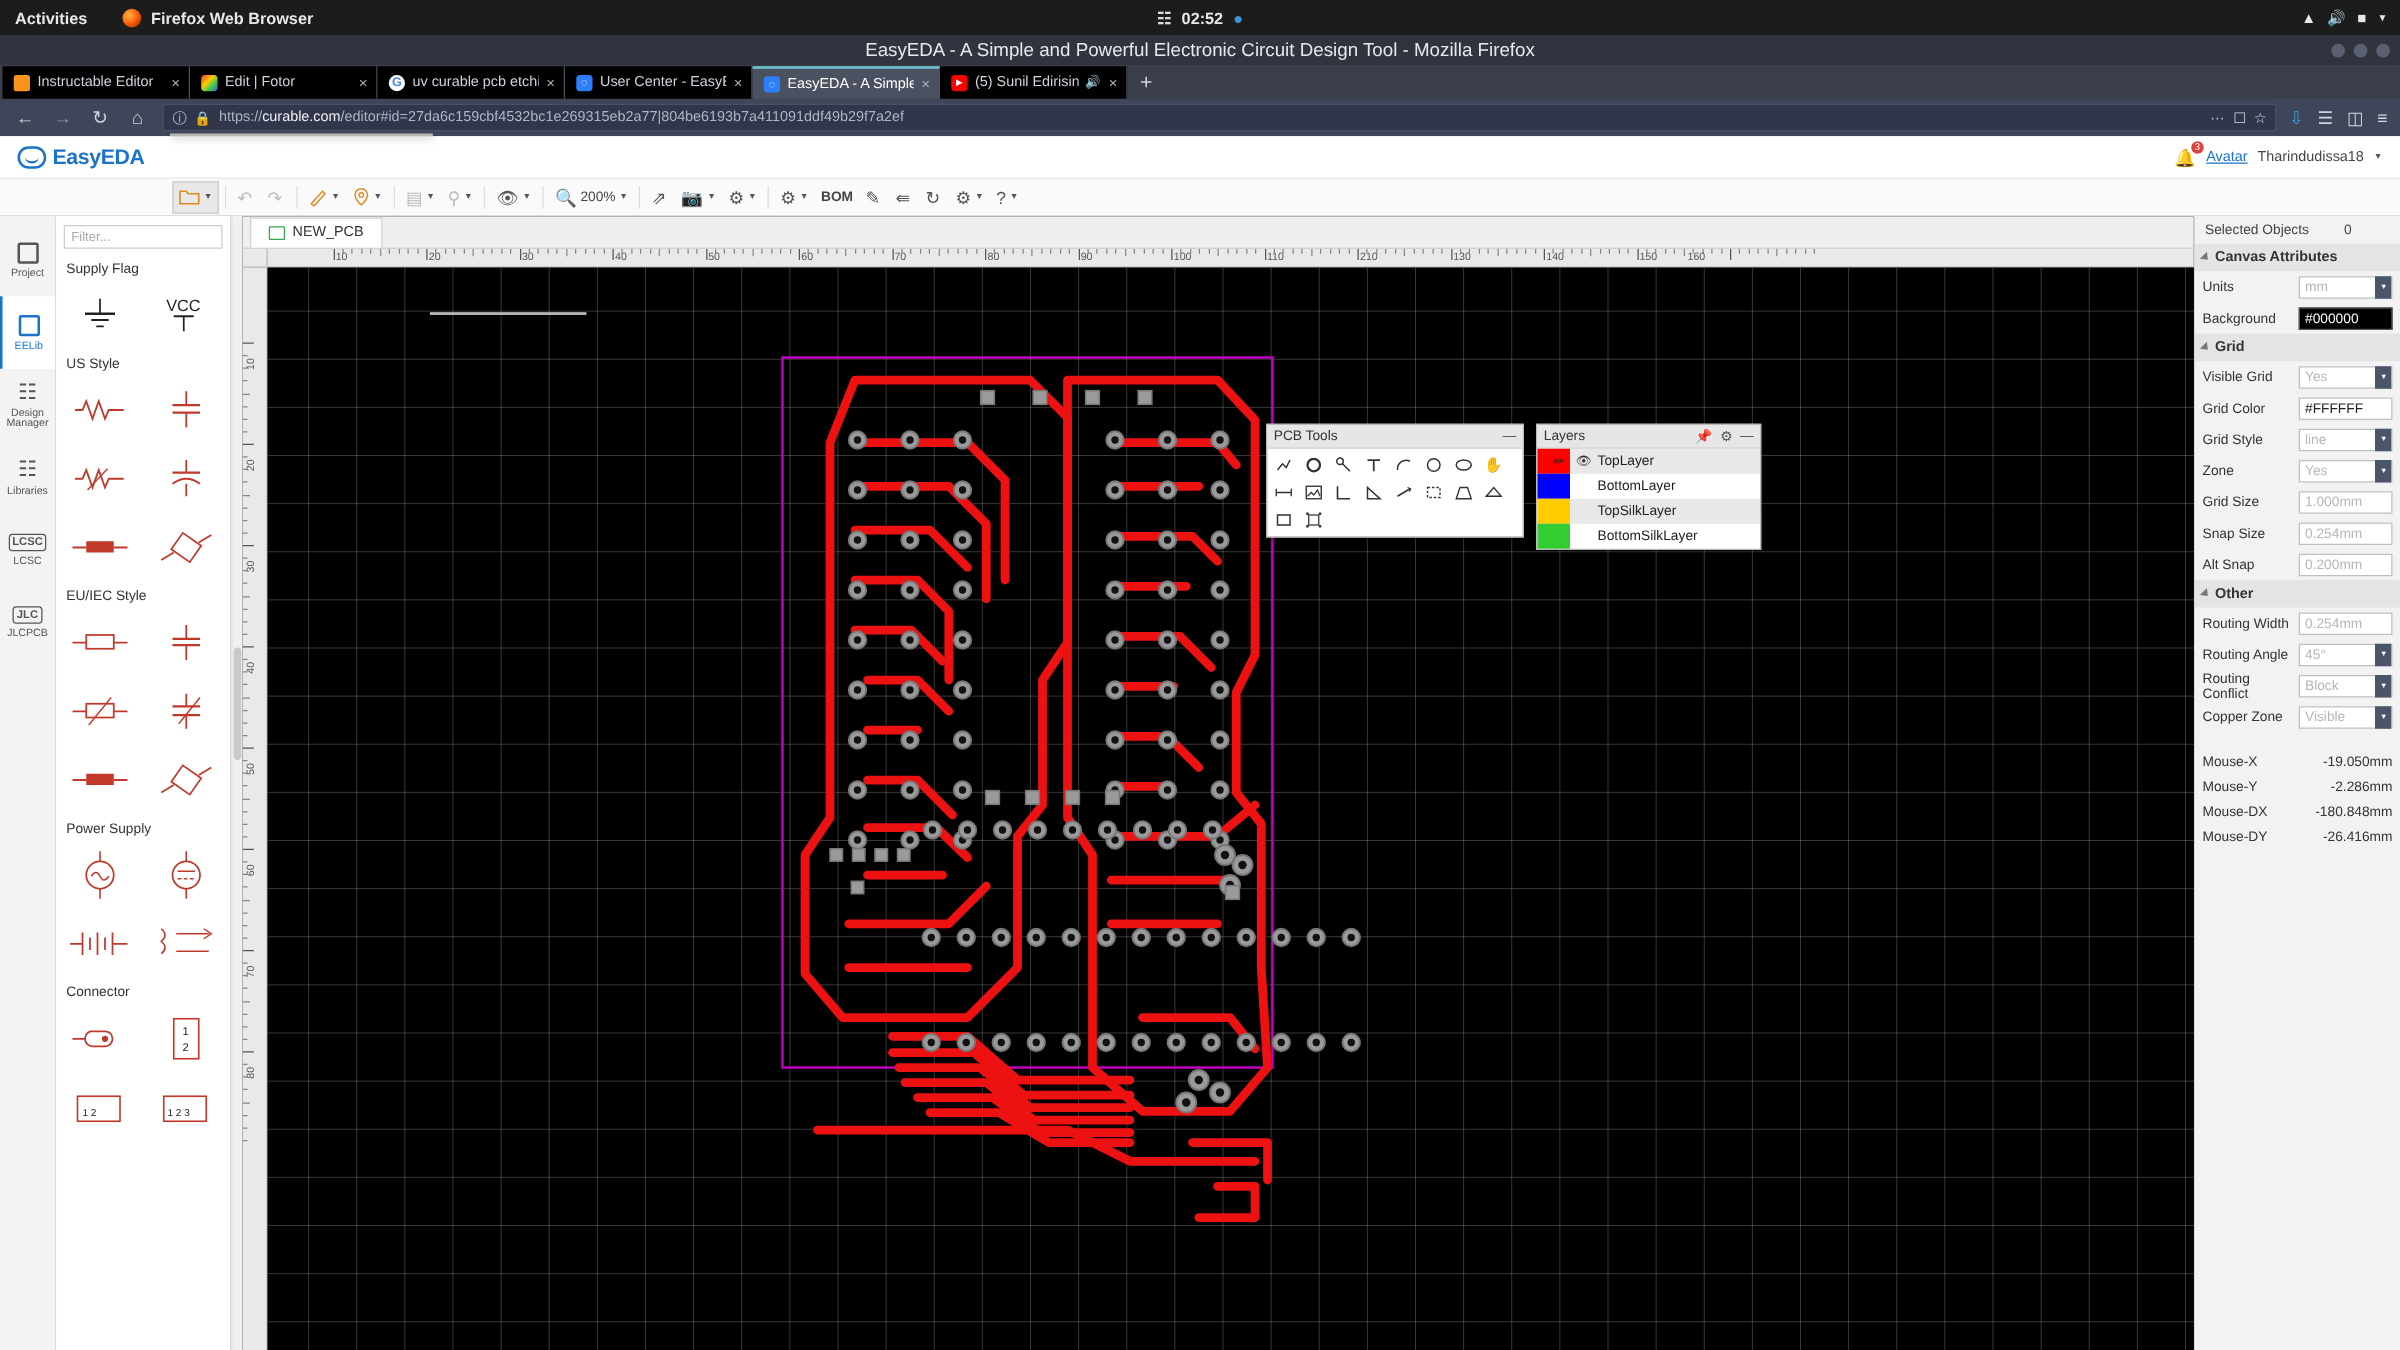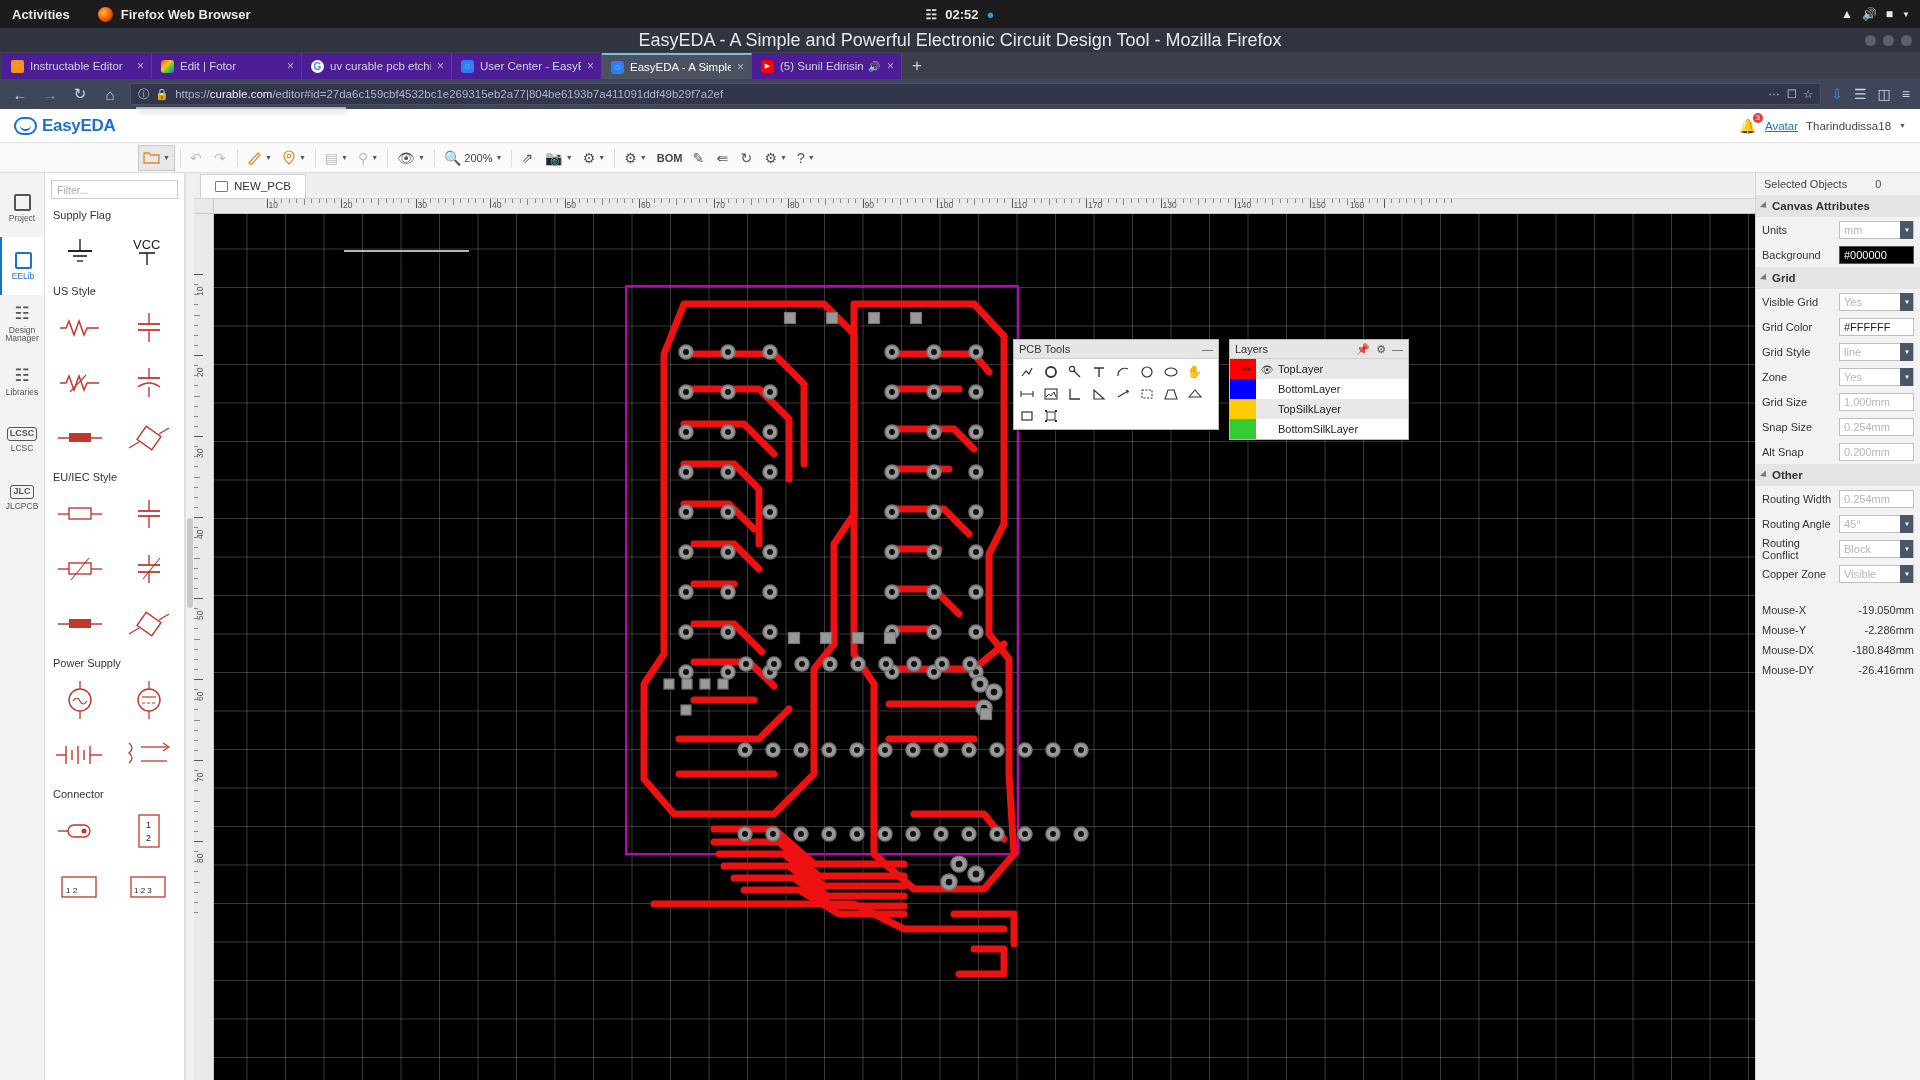--- a/index.html
+++ b/index.html
@@ -13,29 +13,29 @@
   .gnome-app { display:flex; align-items:center; gap:8px; }
   .ff-logo { width:15px; height:15px; border-radius:50%;
              background:radial-gradient(circle at 35% 35%, #ffb63c 0%, #ff6611 45%, #c23c00 75%, #7a2200 100%); }
   .gnome-clock { position:absolute; left:50%; transform:translateX(-50%); display:flex; align-items:center; gap:8px; font-weight:bold; }
   .gnome-right { position:absolute; right:10px; display:flex; align-items:center; gap:9px; font-weight:normal; }
   .gnome-right span { font-size:12px; }
   .sm-ico { opacity:.95; }
 
   
   .ffwin { height:1052px; background:#363b48; display:flex; flex-direction:column; }
-  .ff-title { height:24px; background:#30343f; color:#e6e8ec; font-size:18px;
+  .ff-title { height:24px; background:#30343f; color:#e6e8ec; font-size:15px;
               display:flex; align-items:center; justify-content:center; position:relative; }
   .ff-wbtns { position:absolute; right:8px; display:flex; gap:7px; align-items:center; }
   .wb { width:11px; height:11px; border-radius:50%; background:#5b6070; }
 
   .ff-tabs { height:27px; background:#3a3f4b; display:flex; align-items:flex-end; padding-left:2px; }
   .tab { height:26px; min-width:60px; display:flex; align-items:center; gap:6px;
          padding:0 7px 0 9px; color:#cfd3dc; font-size:11.5px; border-right:1px solid #4a4f5c;
-         background:#4c1d95; position:relative; max-width:150px; }
+         background:#000000; position:relative; max-width:150px; }
   .tab.active { background:#4b5161; color:#fff; border-top:2px solid #6fc6d6; }
   .tab .tlabel { overflow:hidden; white-space:nowrap; text-overflow:clip; flex:1; }
   .tab .tclose { font-size:12px; color:#aeb3bf; line-height:1; }
   .favicon { width:13px; height:13px; flex:0 0 13px; border-radius:2px; }
   .fv-instructable { background:#f7941e; }
   .fv-fotor { background:linear-gradient(135deg,#ff3b30 0%,#ffcc00 40%,#34c759 70%,#5856d6 100%); border-radius:3px;}
   .fv-google { background:#fff; border-radius:50%; position:relative; }
   .fv-google:after { content:"G"; position:absolute; inset:0; font-size:10px; font-weight:bold;
                      color:#4285f4; display:flex; align-items:center; justify-content:center; }
   .fv-easyeda { background:#2d7ff9; border-radius:3px; position:relative; }
@@ -678,21 +678,21 @@
             <div class="rtick" style="left: 804.95px; height: 4px;"></div>
             <div class="rtick" style="left: 812.4px; height: 4px;"></div>
             <div class="rtick" style="left: 819.85px; height: 4px;"></div>
             <div class="rtick" style="left: 827.3px; height: 4px;"></div>
             <div class="rtick" style="left: 834.75px; height: 6px;"></div>
             <div class="rtick" style="left: 842.2px; height: 4px;"></div>
             <div class="rtick" style="left: 849.65px; height: 4px;"></div>
             <div class="rtick" style="left: 857.1px; height: 4px;"></div>
             <div class="rtick" style="left: 864.55px; height: 4px;"></div>
             <div class="rtick maj" style="left: 872px;"></div>
-            <div class="rlab" style="left: 874px;">170</div>
+            <div class="rlab" style="left: 874px;">210</div>
             <div class="rtick" style="left: 879.45px; height: 4px;"></div>
             <div class="rtick" style="left: 886.9px; height: 4px;"></div>
             <div class="rtick" style="left: 894.35px; height: 4px;"></div>
             <div class="rtick" style="left: 901.8px; height: 4px;"></div>
             <div class="rtick" style="left: 909.25px; height: 6px;"></div>
             <div class="rtick" style="left: 916.7px; height: 4px;"></div>
             <div class="rtick" style="left: 924.15px; height: 4px;"></div>
             <div class="rtick" style="left: 931.6px; height: 4px;"></div>
             <div class="rtick" style="left: 939.05px; height: 4px;"></div>
             <div class="rtick maj" style="left: 946.5px;"></div>

